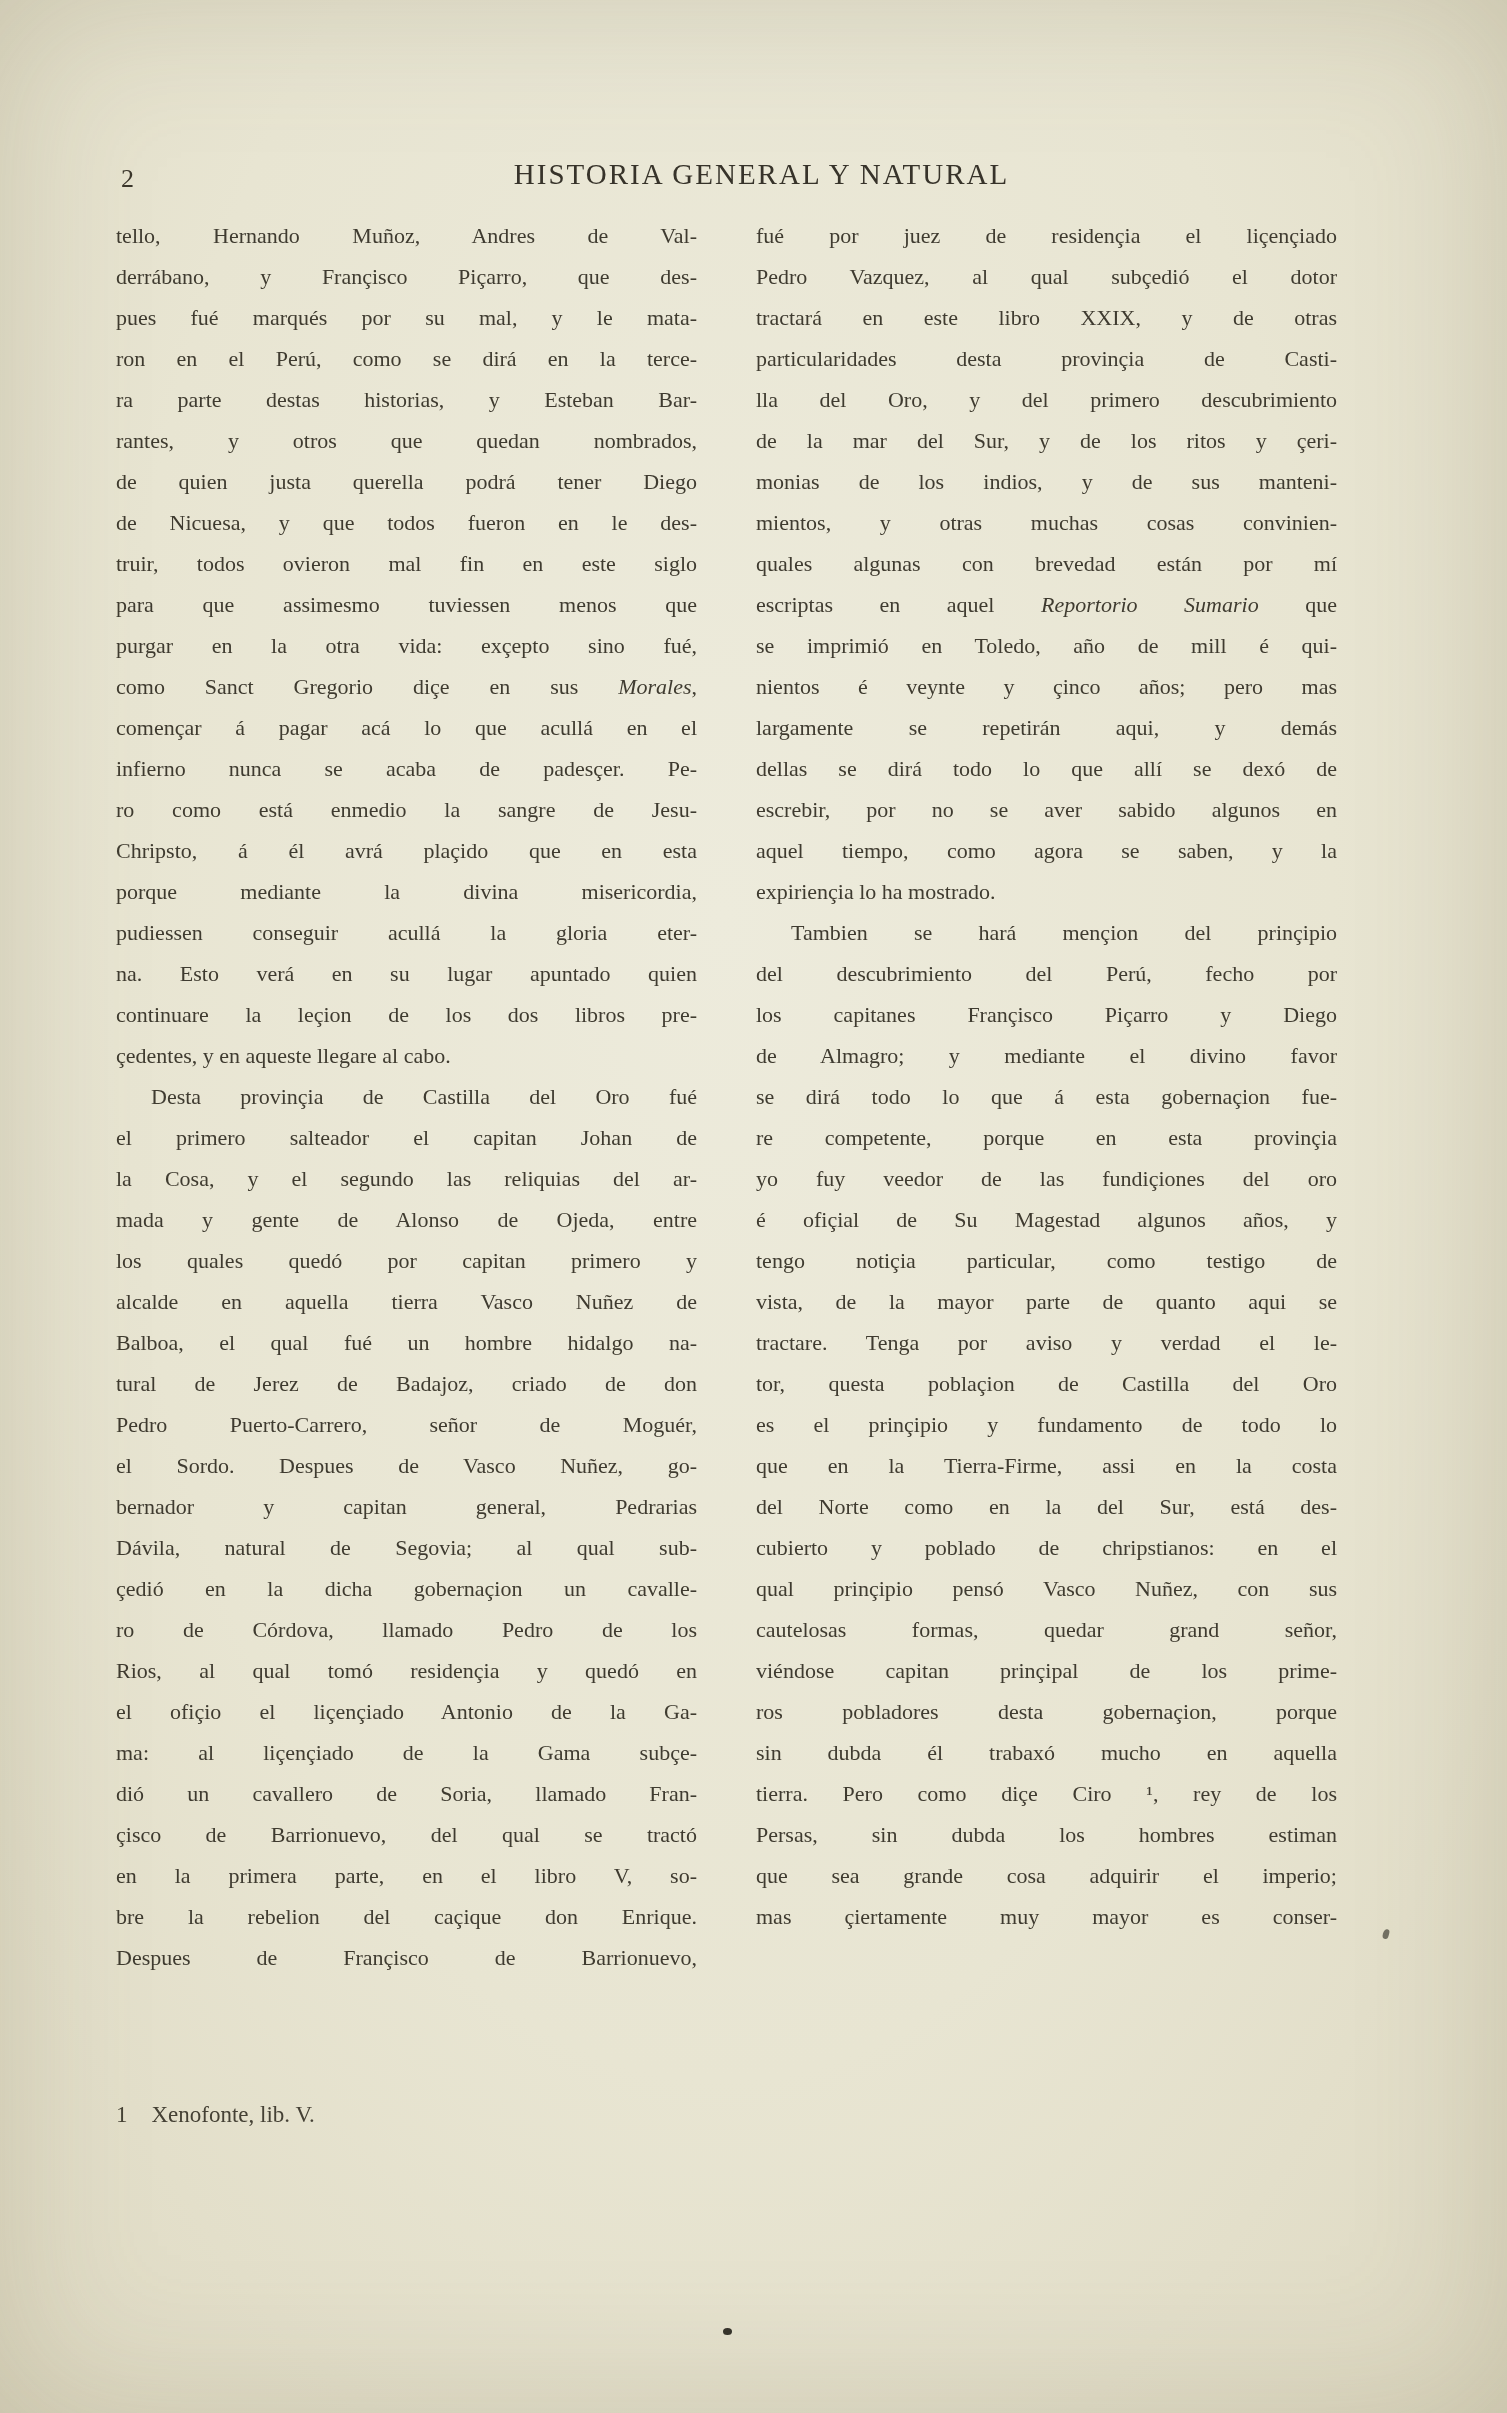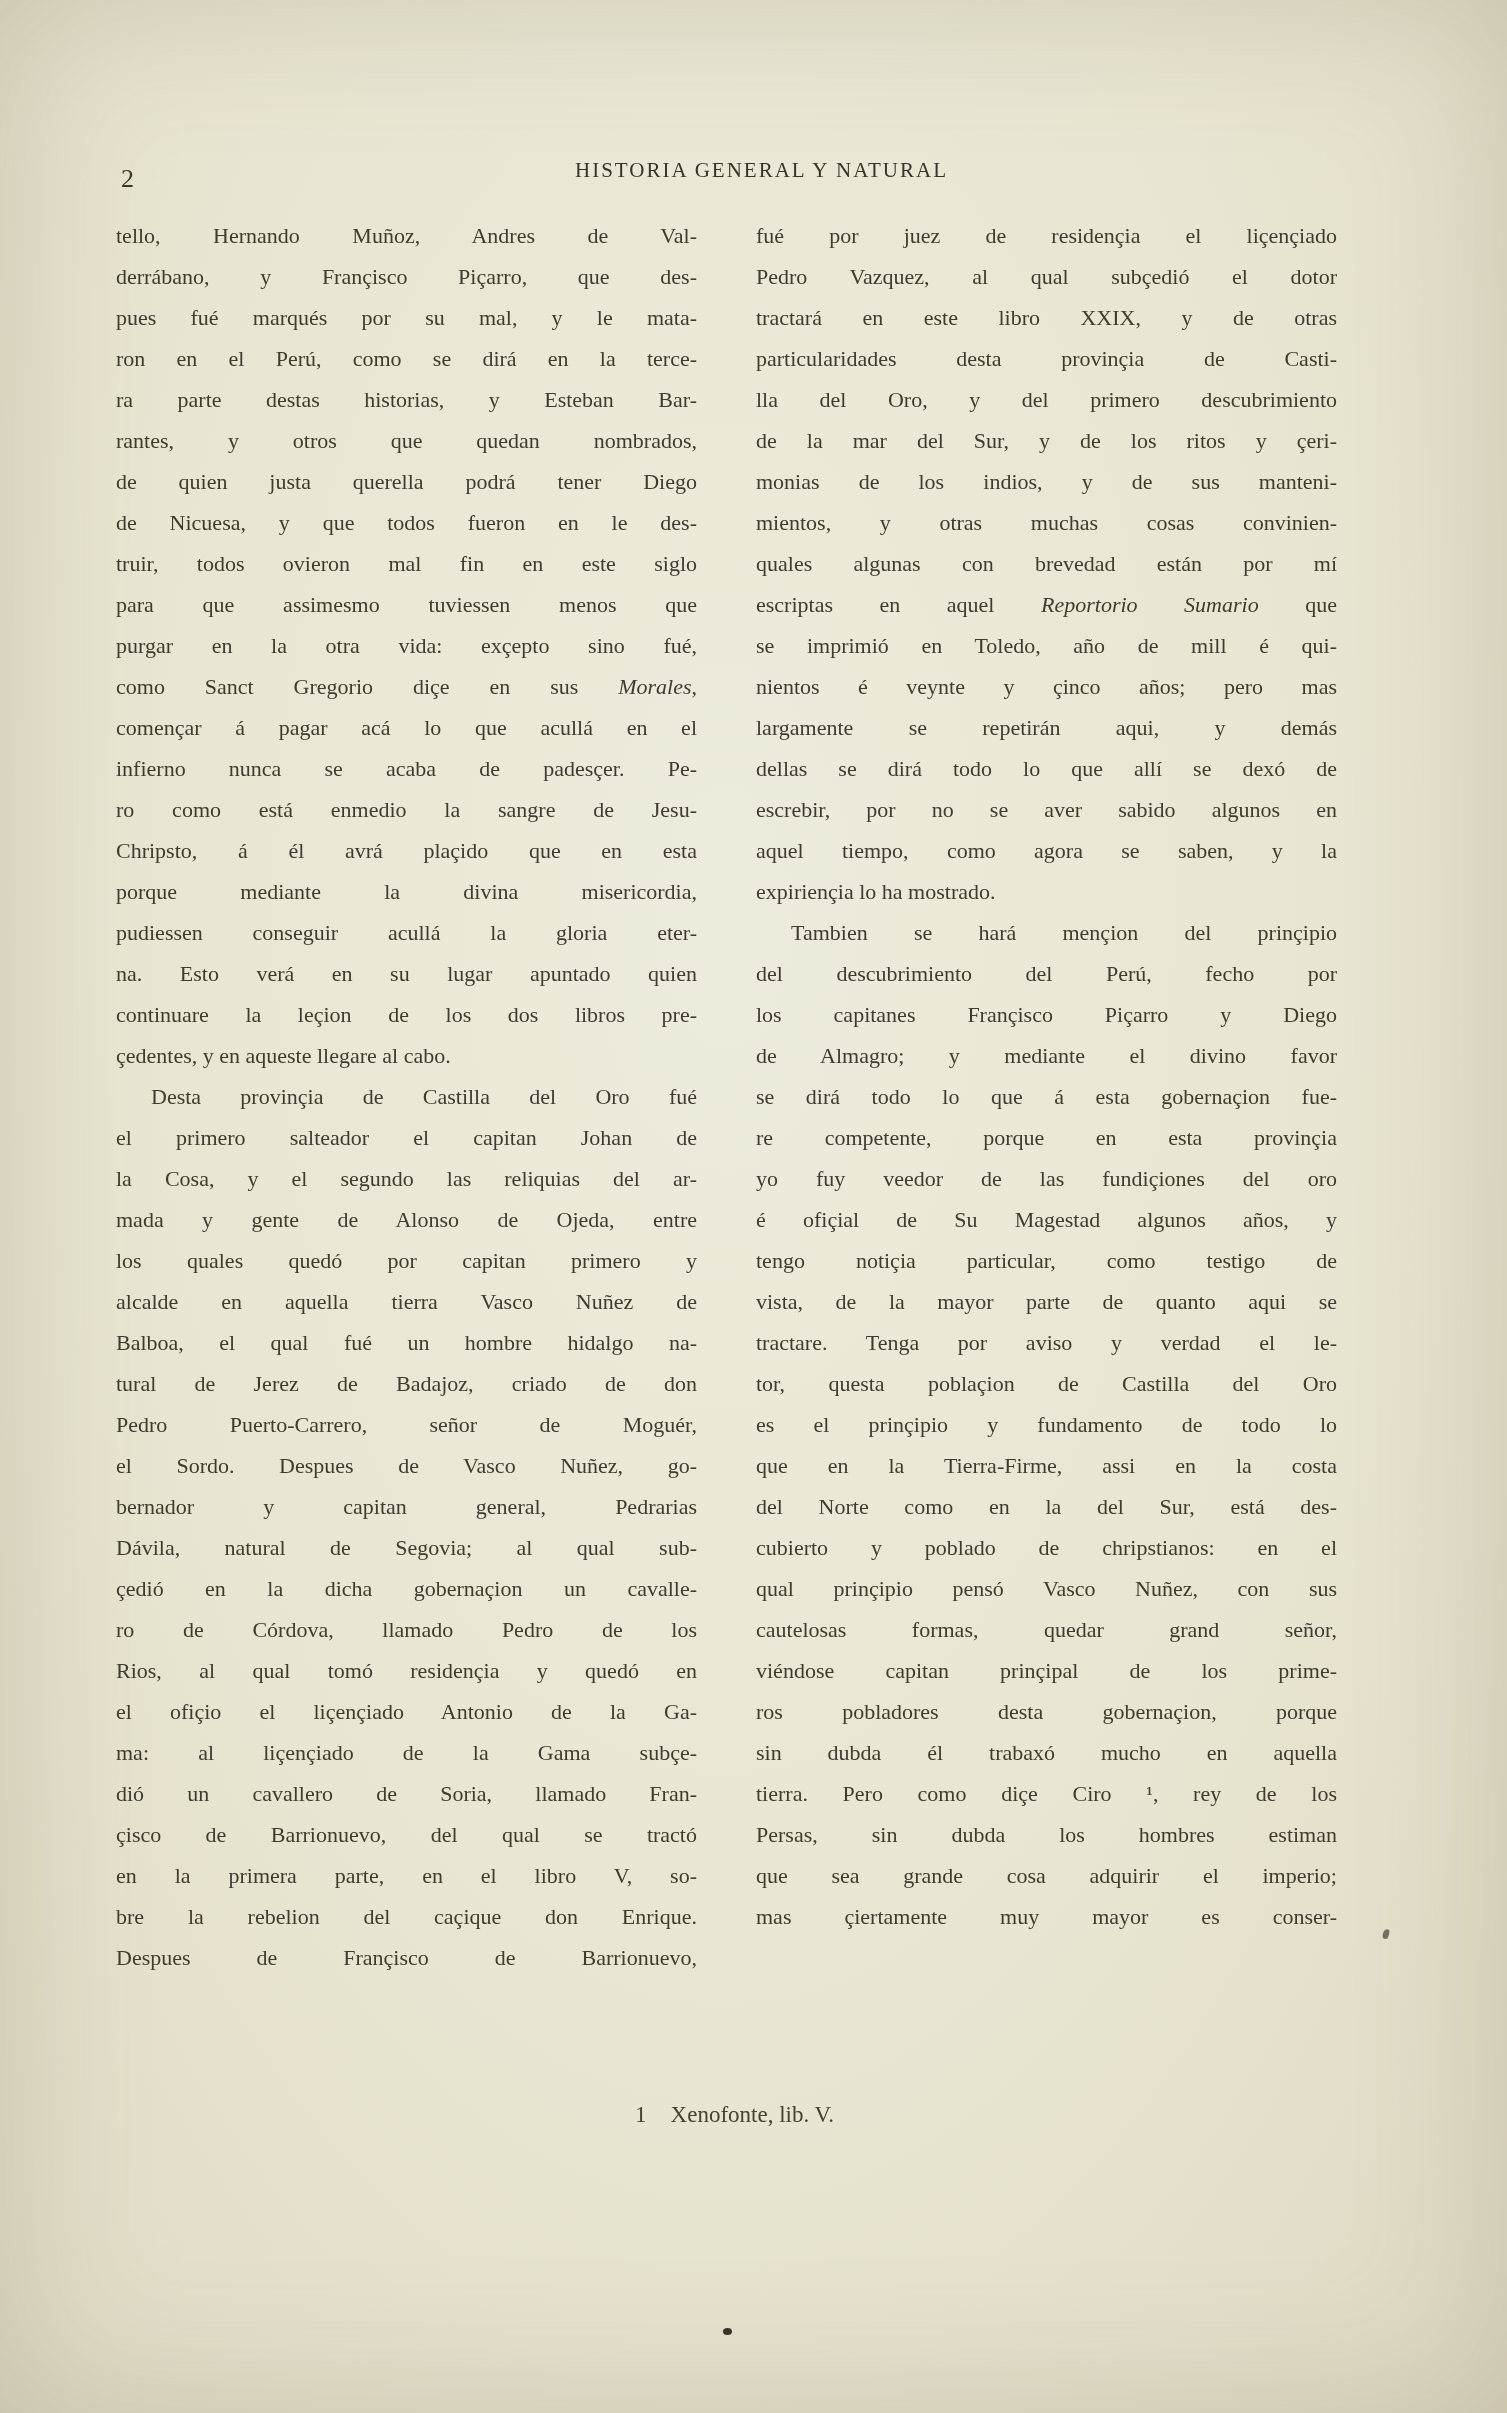--- a/index.html
+++ b/index.html
@@ -36,21 +36,21 @@
     top: 6.4px;
     font-size: 26px;
     color: #3b372c;
   }
   .head-title {
     position: absolute;
     left: 151px;
     width: 1221px;
     top: 0;
     text-align: center;
-    font-size: 21px;
+    font-size: 29px;
     letter-spacing: 2px;
     color: #37332a;
   }
   .text-block {
     position: absolute;
     top: 215px;
     left: 116px;
     width: 1221px;
     display: flex;
     gap: 59px;
@@ -64,23 +64,22 @@
   .line {
     text-align: justify;
     text-align-last: justify;
   }
   .line.last { text-align-last: left; }
   .line.indent { text-indent: 35px; }
   .line i { font-style: italic; }
   .footnote {
     position: absolute;
     top: 2102px;
-    left: 124px;
+    left: 116px;
     width: 1221px;
-    text-align: center;
     font-size: 23px;
     color: #454135;
   }
   .footnote .fn-num { margin-right: 24px; }
   .speck {
     position: absolute;
     background: #35332b;
   }
   .speck-1 {
     left: 723px;

